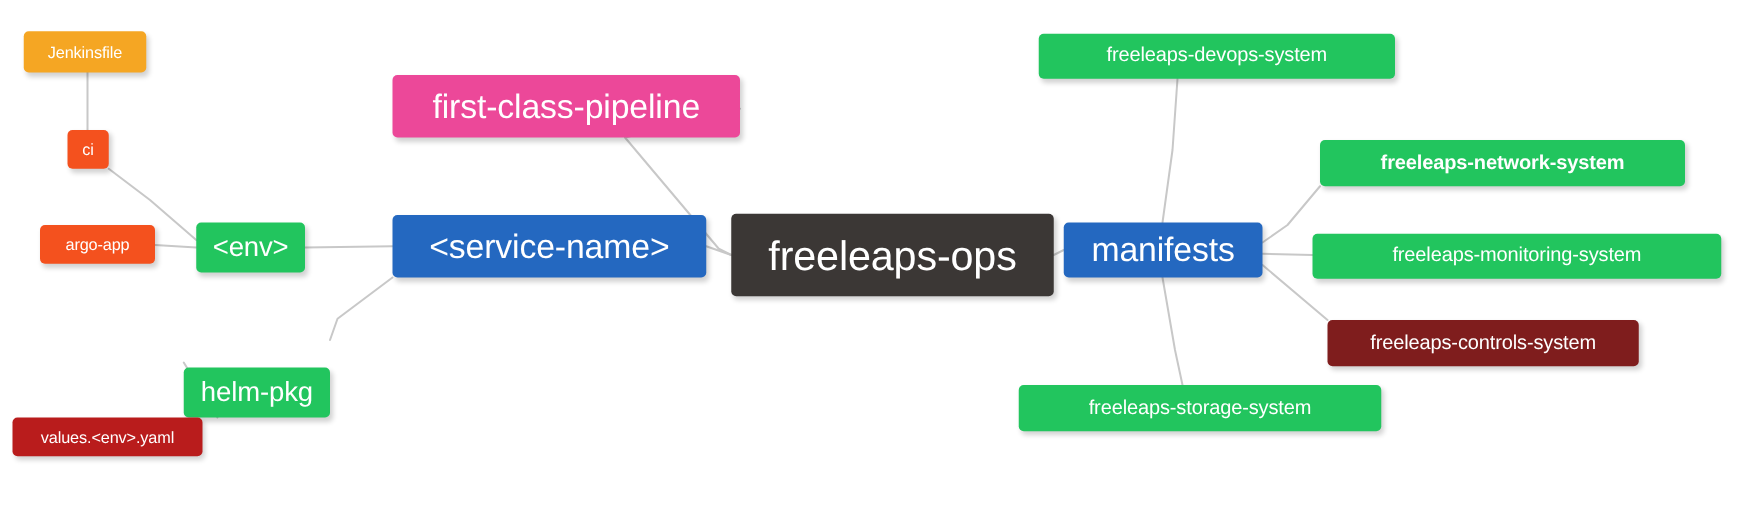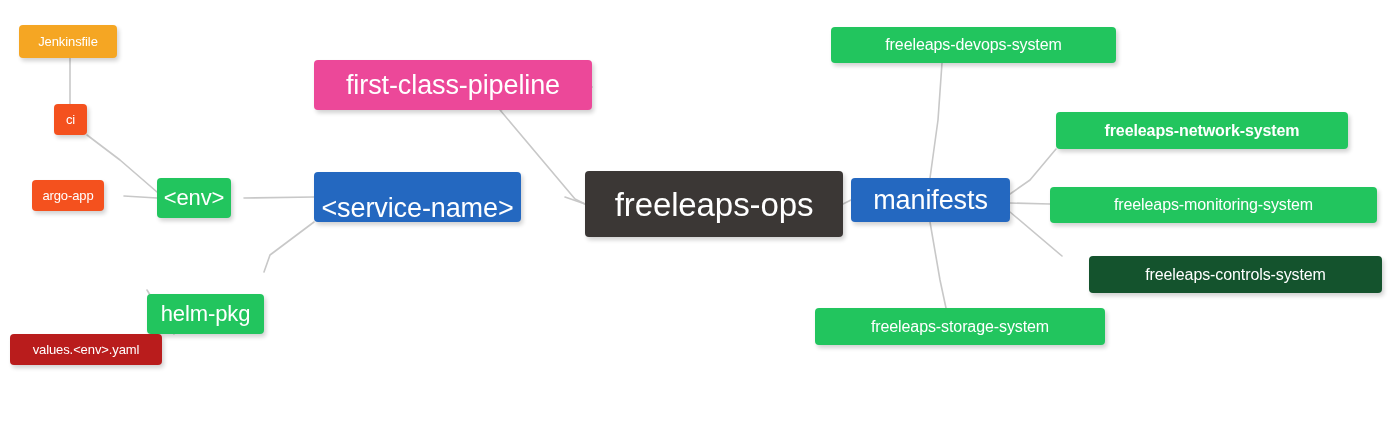--- a/index.html
+++ b/index.html
@@ -73,53 +73,53 @@
       <polyline points="1010,212 1062,256" fill="none" stroke="#c8c8c8" stroke-width="1.6" stroke-linecap="round" stroke-linejoin="round"></polyline>
       <polyline points="930,222 940,280 946,308" fill="none" stroke="#c8c8c8" stroke-width="1.6" stroke-linecap="round" stroke-linejoin="round"></polyline>
     </svg>
   <div id="nodes-layer">
       <div class="node tier-root" style="left: 585px; top: 171px; width: 258px; height: 66px; background: rgb(59, 55, 53);">
         <span class="node-label">freeleaps-ops</span>
       </div>
       <div class="node tier-one" style="left: 314px; top: 37px; width: 278px; height: 50px; background: #ec4899; margin-top: 23px;">
         <span class="node-label">first-class-pipeline</span>
       </div>
-      <div class="node tier-one" style="left: 314px; top: 172px; width: 207px; height: 50px; background: rgb(36, 104, 192); align-items: flex-end;">
+      <div class="node tier-one" style="left: 314px; top: 172px; width: 251px; height: 50px; background: rgb(36, 104, 192);">
         <span class="node-label">&lt;service-name&gt;</span>
       </div>
       <div class="node tier-one" style="left: 851px; top: 178px; width: 159px; height: 44px; background: rgb(36, 104, 192);">
         <span class="node-label">manifests</span>
       </div>
-      <div class="node tier-two" style="left: 157px; top: 178px; width: 74px; height: 40px; background: rgb(34, 197, 94);">
+      <div class="node tier-two" style="left: 157px; top: 178px; width: 87px; height: 40px; background: rgb(34, 197, 94);">
         <span class="node-label">&lt;env&gt;</span>
       </div>
       <div class="node tier-two" style="left: 147px; top: 258px; width: 117px; height: 40px; background: rgb(34, 197, 94); margin-top: 36px;">
         <span class="node-label">helm-pkg</span>
       </div>
       <div class="node tier-three" style="left: 800px; top: 27px; width: 285px; height: 36px; background: rgb(34, 197, 94); margin-left: 31px;">
         <span class="node-label">freeleaps-devops-system</span>
       </div>
       <div class="node tier-three" style="left: 1056px; top: 112px; width: 292px; height: 37px; background: rgb(34, 197, 94); font-weight: bold;">
         <span class="node-label">freeleaps-network-system</span>
       </div>
       <div class="node tier-three" style="left: 1050px; top: 187px; width: 327px; height: 36px; background: rgb(34, 197, 94);">
         <span class="node-label">freeleaps-monitoring-system</span>
       </div>
-      <div class="node tier-three" style="left: 1089px; top: 256px; width: 293px; height: 37px; background: #14532d;">
+      <div class="node tier-three" style="left: 1062px; top: 256px; width: 249px; height: 37px; background: #7f1d1d;">
         <span class="node-label">freeleaps-controls-system</span>
       </div>
       <div class="node tier-three" style="left: 815px; top: 308px; width: 290px; height: 37px; background: rgb(34, 197, 94);">
         <span class="node-label">freeleaps-storage-system</span>
       </div>
       <div class="node tier-four" style="left: 19px; top: 25px; width: 98px; height: 33px; background: rgb(245, 166, 35);">
         <span class="node-label">Jenkinsfile</span>
       </div>
       <div class="node tier-four" style="left: 54px; top: 104px; width: 33px; height: 31px; background: rgb(244, 81, 30);">
         <span class="node-label">ci</span>
       </div>
-      <div class="node tier-four" style="left: 32px; top: 180px; width: 72px; height: 31px; background: rgb(244, 81, 30);">
+      <div class="node tier-four" style="left: 32px; top: 180px; width: 92px; height: 31px; background: rgb(244, 81, 30);">
         <span class="node-label">argo-app</span>
       </div>
       <div class="node tier-four" style="left: 10px; top: 334px; width: 152px; height: 31px; background: #b91c1c;">
         <span class="node-label">values.&lt;env&gt;.yaml</span>
       </div>
     </div>
 </div>
 
 </body></html>

